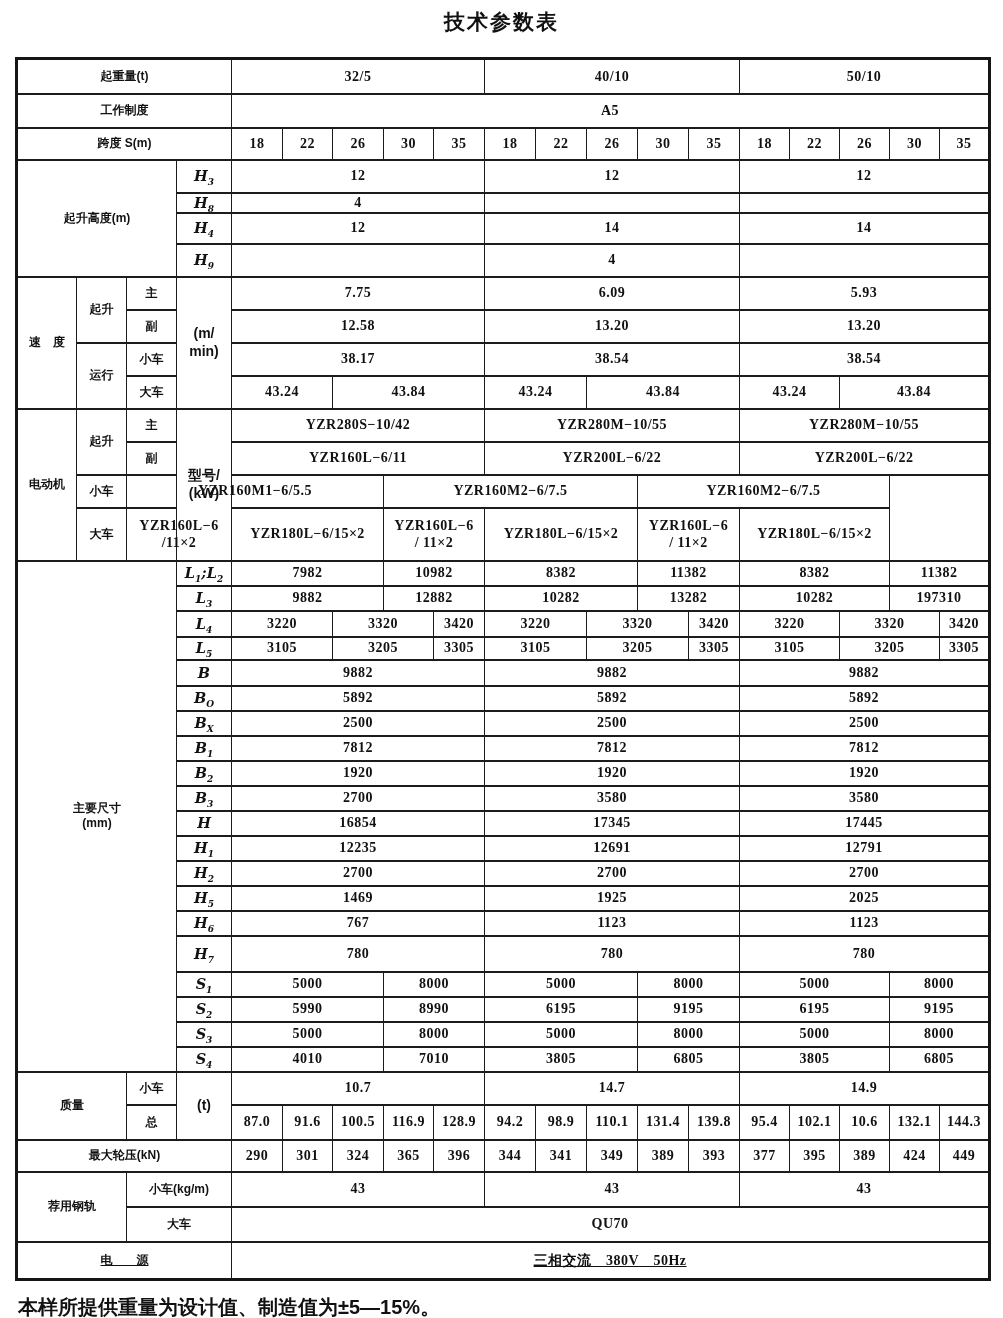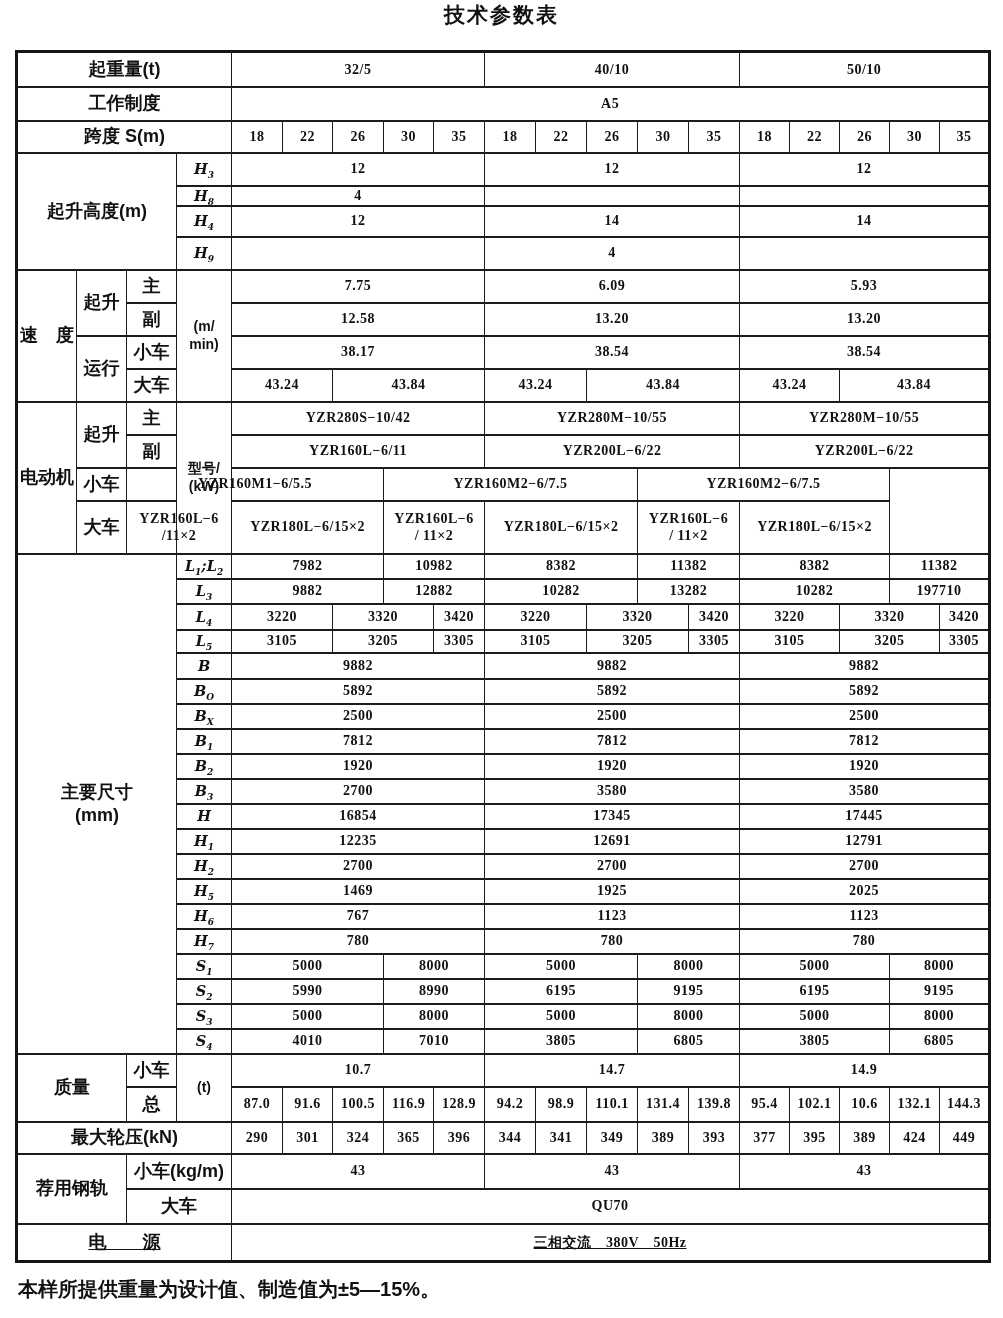--- a/index.html
+++ b/index.html
@@ -7,21 +7,21 @@
     width:1003px;height:1318px;
     background:#ffffff;
     font-family:"Liberation Sans",sans-serif;
     color:#111;
     position:relative;
   }
   .title{
     text-align:center;
     font-size:21px;
     font-weight:bold;
-    padding-top:1px;
+    padding-top:8px;
     letter-spacing:2px;
     font-family:"Liberation Sans",sans-serif;
   }
   table.params{
     border-collapse:collapse;
     table-layout:fixed;
     width:973px;
     margin:21px 0 0 15px;
     border:3px solid #151515;
   }
@@ -31,21 +31,21 @@
     border-bottom-width:2.3px;
     text-align:center;
     vertical-align:middle;
     padding:0;
     overflow:hidden;
     line-height:1.25;
   }
   td.secL{border-left-width:2.4px;}
   td.lbl{
     font-weight:bold;
-    font-size:18px;
+    font-size:12px;
     font-family:"Liberation Sans",sans-serif;
   }
   td.num{
     font-weight:bold;
     font-size:14px;
     font-family:"Liberation Serif",serif;
     letter-spacing:0.5px;
   }
   td.sub{
     font-weight:bold;
@@ -218,21 +218,21 @@
         <td colspan="3" class="num secL">8382</td>
         <td colspan="2" class="num">11382</td>
       </tr>
       <tr style="height: 25px;">
         <td class="sub">L<sub>3</sub></td>
         <td colspan="3" class="num secL">9882</td>
         <td colspan="2" class="num">12882</td>
         <td colspan="3" class="num secL">10282</td>
         <td colspan="2" class="num">13282</td>
         <td colspan="3" class="num secL">10282</td>
-        <td colspan="2" class="num">197710</td>
+        <td colspan="2" class="num">197310</td>
       </tr>
       <tr style="height: 26px;">
         <td class="sub">L<sub>4</sub></td>
         <td colspan="2" class="num secL">3220</td>
         <td colspan="2" class="num">3320</td>
         <td class="num">3420</td>
         <td colspan="2" class="num secL">3220</td>
         <td colspan="2" class="num">3320</td>
         <td class="num">3420</td>
         <td colspan="2" class="num secL">3220</td>
@@ -310,21 +310,21 @@
         <td colspan="5" class="num secL">1469</td>
         <td colspan="5" class="num secL">1925</td>
         <td colspan="5" class="num secL">2025</td>
       </tr>
       <tr style="height: 25px;">
         <td class="sub">H<sub>6</sub></td>
         <td colspan="5" class="num secL">767</td>
         <td colspan="5" class="num secL">1123</td>
         <td colspan="5" class="num secL">1123</td>
       </tr>
-      <tr style="height: 25px;">
+      <tr style="height: 36px;">
         <td class="sub">H<sub>7</sub></td>
         <td colspan="5" class="num secL">780</td>
         <td colspan="5" class="num secL">780</td>
         <td colspan="5" class="num secL">780</td>
       </tr>
       <tr style="height: 25px;">
         <td class="sub">S<sub>1</sub></td>
         <td colspan="3" class="num secL">5000</td>
         <td colspan="2" class="num">8000</td>
         <td colspan="3" class="num secL">5000</td>

